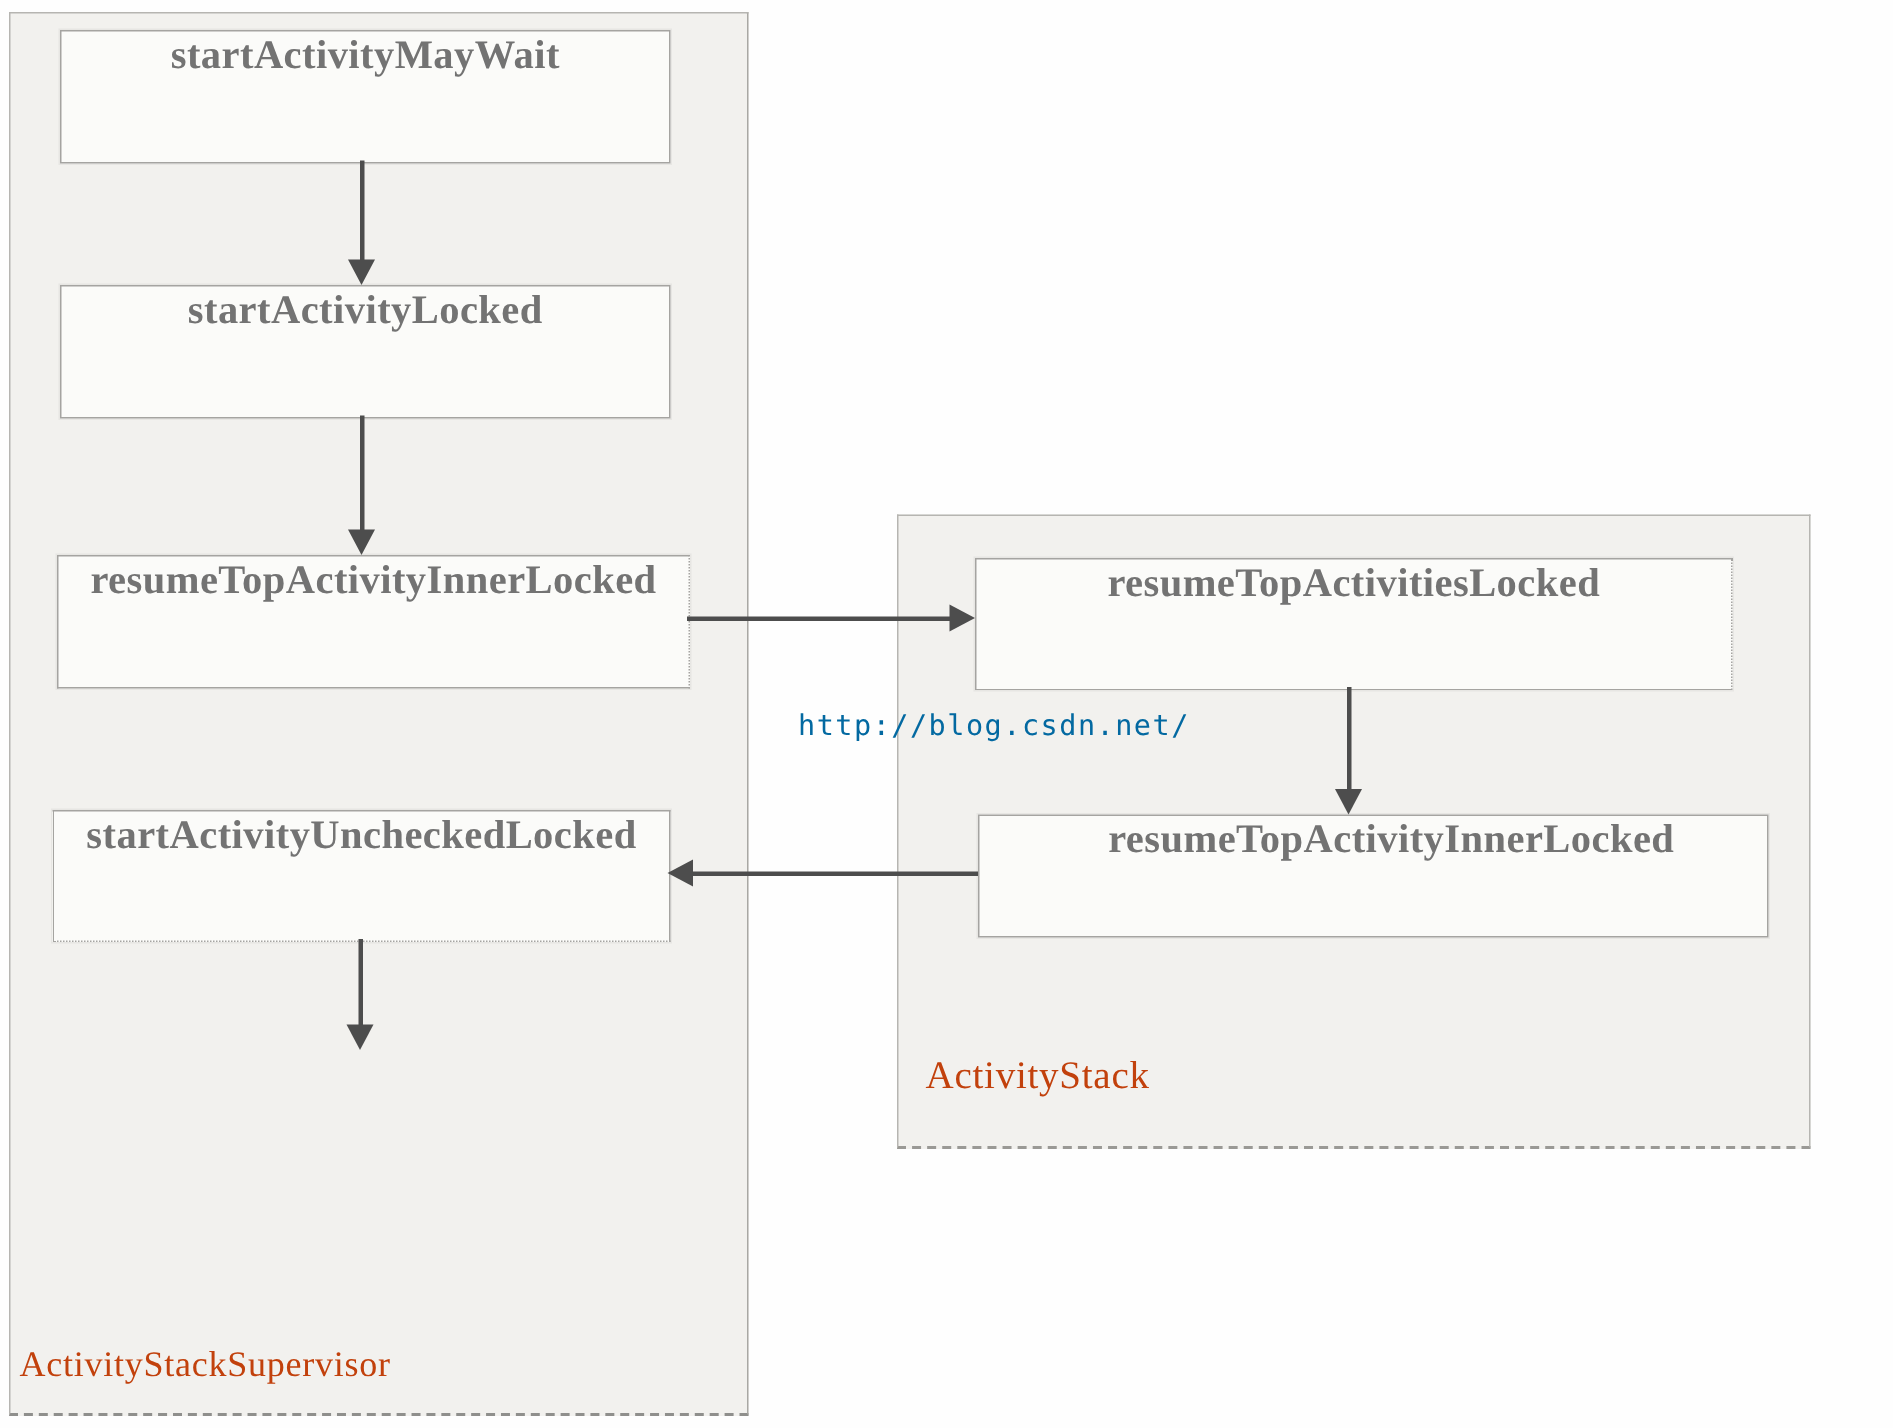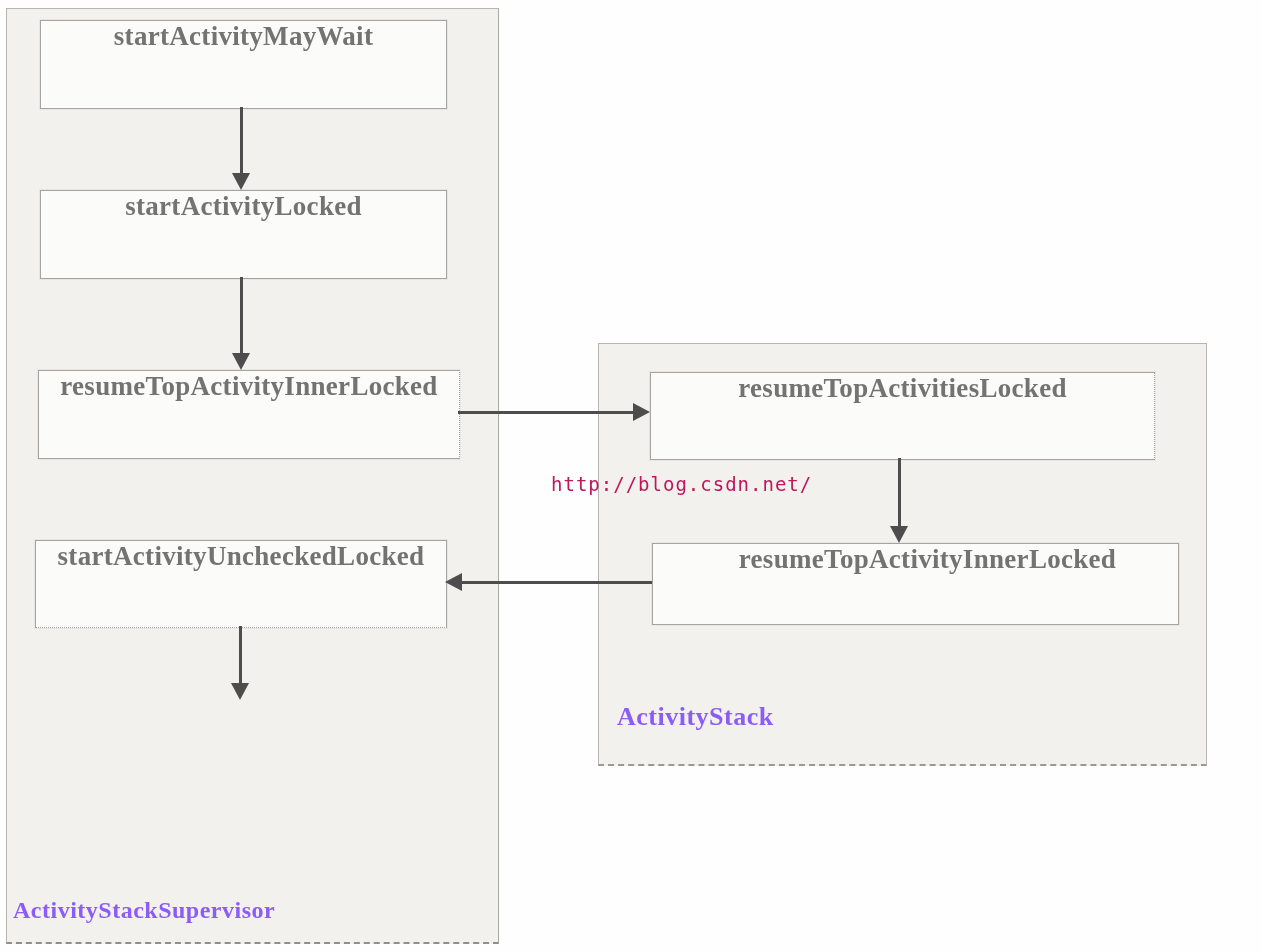--- a/index.html
+++ b/index.html
@@ -21,22 +21,22 @@
     left: 6px; top: 8px; width: 491px; height: 933px;
     border-right: 1px solid #a9a8a4;
     border-bottom: 2px dashed #8f8f8c;
   }
   .group.stack {
     left: 598px; top: 343px; width: 607px; height: 420px;
     border-bottom: 2px dashed #9a9995;
   }
   .group-label {
     position: absolute;
-    color: #8b5cf6;
-    font-weight: 700;
+    color: #c2410c;
+    font-weight: 400;
     letter-spacing: 0.5px;
     white-space: nowrap;
   }
   .group.supervisor .group-label { left: 6px; bottom: 18px; font-size: 24px; }
   .group.stack .group-label { left: 18px; bottom: 32px; font-size: 26px; }
 
   
   .node {
     position: absolute;
     background: #fbfbf9;
@@ -67,25 +67,25 @@
   .shaft-v { position: absolute; width: 3px; background: #4d4d4d; }
   .shaft-h { position: absolute; height: 3px; background: #4d4d4d; }
   .head { position: absolute; width: 0; height: 0; }
   .head.down  { border-left: 9px solid transparent; border-right: 9px solid transparent; border-top: 17px solid #4d4d4d; }
   .head.right { border-top: 9px solid transparent; border-bottom: 9px solid transparent; border-left: 17px solid #4d4d4d; }
   .head.left  { border-top: 9px solid transparent; border-bottom: 9px solid transparent; border-right: 17px solid #4d4d4d; }
 
   
   .watermark {
     position: absolute;
-    left: 551px; top: 473px;
+    left: 532px; top: 473px;
     font-family: "DejaVu Sans Mono", monospace;
     font-size: 19px;
     letter-spacing: 1px;
-    color: #be185d;
+    color: #0369a1;
     white-space: nowrap;
   }
 </style>
 </head>
 <body>
 
 <div class="stage">
 
   <div class="group supervisor">
     <div class="group-label">ActivityStackSupervisor</div>

